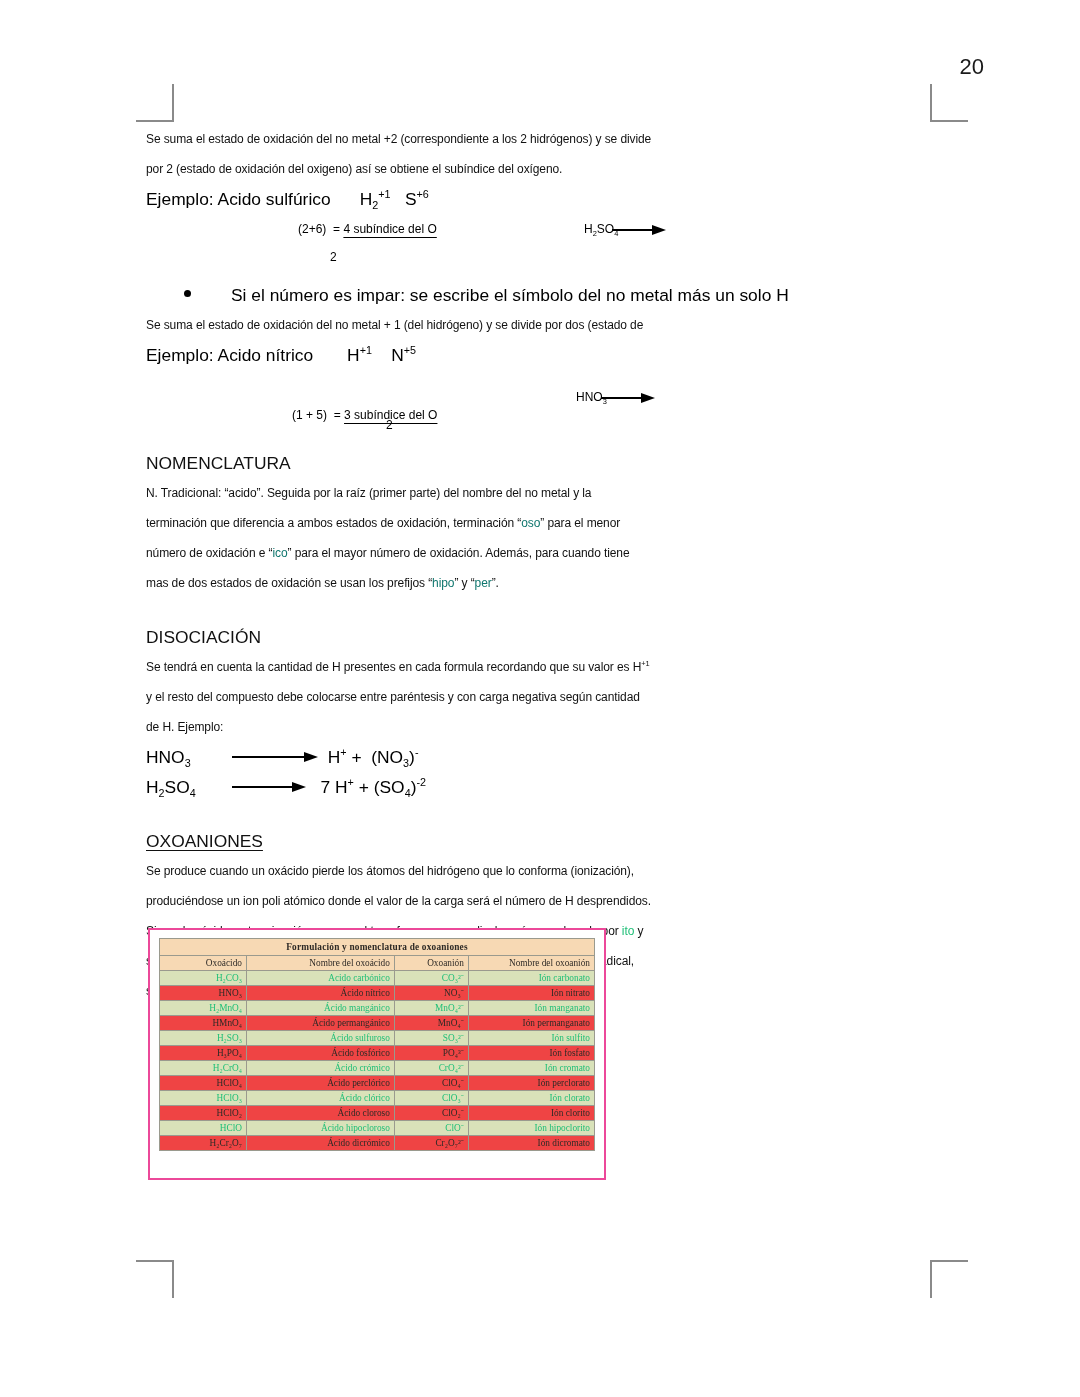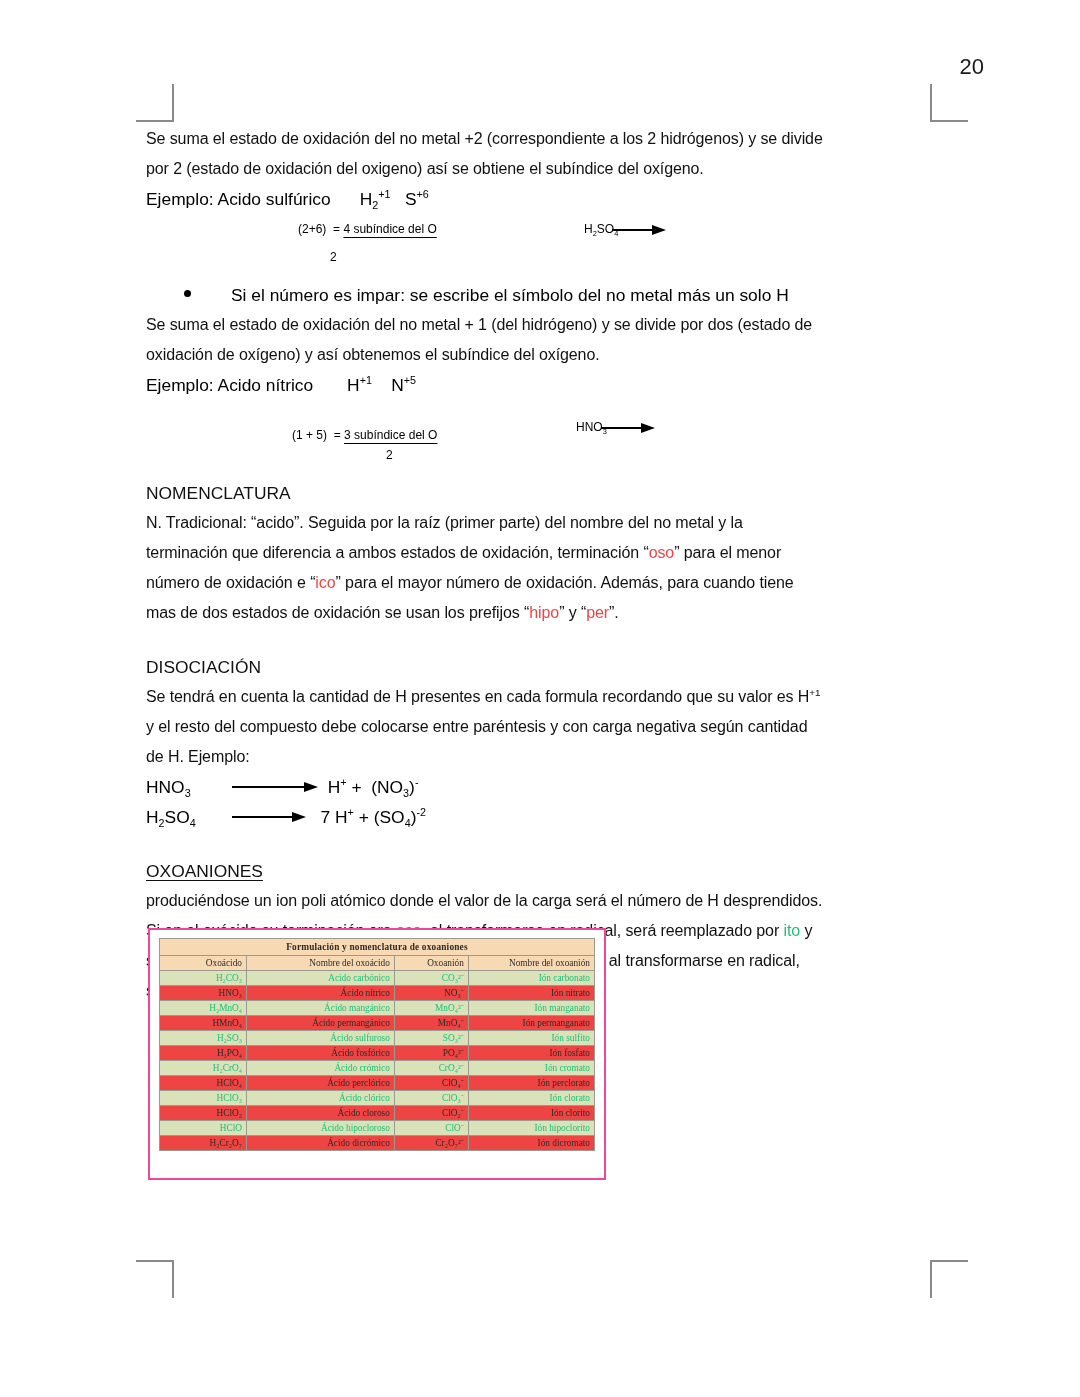--- a/index.html
+++ b/index.html
@@ -63,32 +63,32 @@
   }
 
   
   .content {
     position: absolute;
     left: 146px;
     top: 124px;
     width: 790px;
   }
   .p {
-    font-size: 16px;
+    font-size: 12px;
     line-height: 30px;
     letter-spacing: -0.1px;
     color: #111111;
   }
   .heading {
     font-size: 17.4px;
     line-height: 30px;
     color: #111111;
   }
   .underline-h { text-decoration: underline; text-underline-offset: 3px; }
-  .red   { color: #ef4444; }
+  .red   { color: #0f766e; }
   .green { color: #1fbf77; }
 
   sup { font-size: 0.62em; vertical-align: super; line-height: 0; }
   sub { font-size: 0.62em; vertical-align: sub;   line-height: 0; }
 
   .gap-sm { height: 12px; }
   .gap-md { height: 24px; }
 
   
   .bullet-line {
@@ -234,28 +234,27 @@
       <div class="calc-line" style="left:184px; top:30px;">2</div>
       <div class="calc-line" style="left:438px; top:2px;"><span>H</span><sub>2</sub><span>SO</span><sub>4</sub><span class="arrow"></span></div>
     </div>
 
     <div class="bullet-line">
       <span class="bullet-dot"></span>
       <span>Si el número es impar: se escribe el símbolo del no metal más un solo H</span>
     </div>
 
     <div class="p">Se suma el estado de oxidación del no metal + 1 (del hidrógeno) y se divide por dos (estado de</div>
-    <div class="p">oxidación de oxígeno) y así obtenemos el subíndice del oxígeno.</div>
 
     <div class="ex-row"><span>Ejemplo: Acido nítrico</span><span>       </span><span><span>H</span><sup>+1</sup></span><span>    </span><span><span>N</span><sup>+5</sup></span></div>
 
     <div class="gap-sm"></div>
 
     <div class="calc-block">
-      <div class="calc-line" style="left:146px; top:10px;"><span>(1 + 5)</span><span>  </span><span>=</span><span> </span><span class="frac-num">3 subíndice del O</span></div>
+      <div class="calc-line" style="left:146px; top:20px;"><span>(1 + 5)</span><span>  </span><span>=</span><span> </span><span class="frac-num">3 subíndice del O</span></div>
       <div class="calc-line" style="left:240px; top:30px;">2</div>
       <div class="calc-line" style="left:430px; top:2px;"><span>HNO</span><sub>3</sub><span class="arrow"></span></div>
     </div>
 
     <div class="heading">NOMENCLATURA</div>
     <div class="p">N. Tradicional: “acido”. Seguida por la raíz (primer parte) del nombre del no metal y la</div>
     <div class="p"><span>terminación que diferencia a ambos estados de oxidación, terminación “</span><span class="red">oso</span><span>” para el menor</span></div>
     <div class="p"><span>número de oxidación e “</span><span class="red">ico</span><span>” para el mayor número de oxidación. Además, para cuando tiene</span></div>
     <div class="p"><span>mas de dos estados de oxidación se usan los prefijos “</span><span class="red">hipo</span><span>” y “</span><span class="red">per</span><span>”.</span></div>
 
@@ -276,20 +275,21 @@
     <div class="diss-row">
       <span class="diss-formula"><span>H</span><sub>2</sub><span>SO</span><sub>4</sub></span>
       <span class="arrow arrow-mid"></span>
       <span>   </span>
       <span><span>7 H</span><sup>+</sup><span> </span><span>+</span><span> </span><span>(SO</span><sub>4</sub><span>)</span><sup>-2</sup></span>
     </div>
 
     <div class="gap-md"></div>
 
     <div class="heading underline-h">OXOANIONES</div>
+    <div class="p">Se produce cuando un oxácido pierde los átomos del hidrógeno que lo conforma (ionización),</div>
     <div class="p">produciéndose un ion poli atómico donde el valor de la carga será el número de H desprendidos.</div>
     <div class="p"><span>Si en el oxácido su terminación era </span><span class="red">oso</span><span>, al transformarse en radical, será reemplazado por </span><span class="green">ito</span><span> y</span></div>
     <div class="p"><span>se omite la palabra acido. Si en el oxácido su terminación era </span><span class="red">ico</span><span>, al transformarse en radical,</span></div>
     <div class="p"><span>será reemplazado por </span><span class="green">ato</span><span> y se omite la palabra ácido.</span></div>
 
   </div>
 
   <div class="table-frame">
     <table class="oxo">
       <colgroup>

